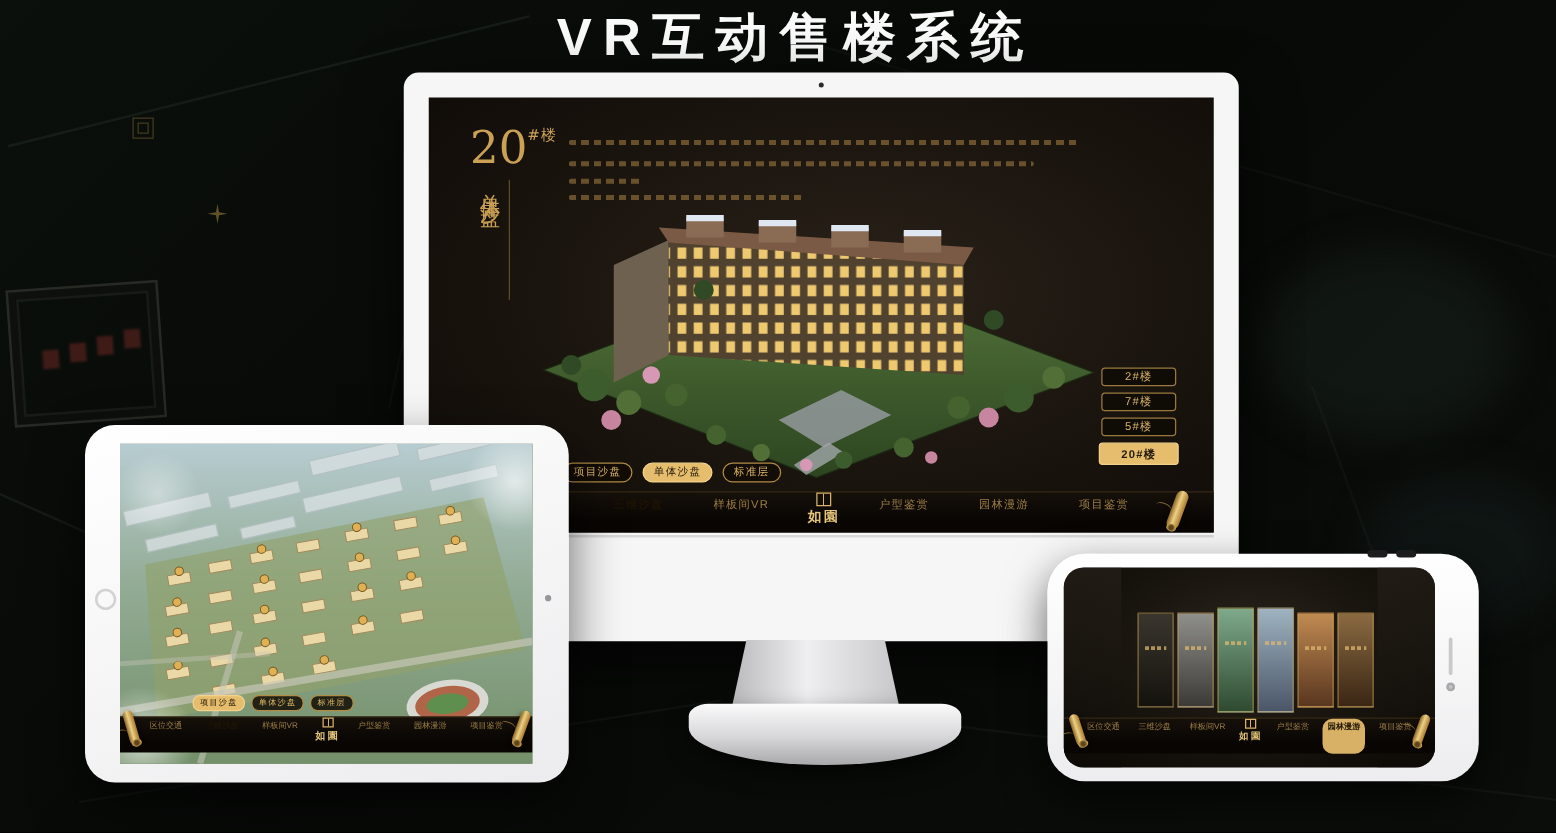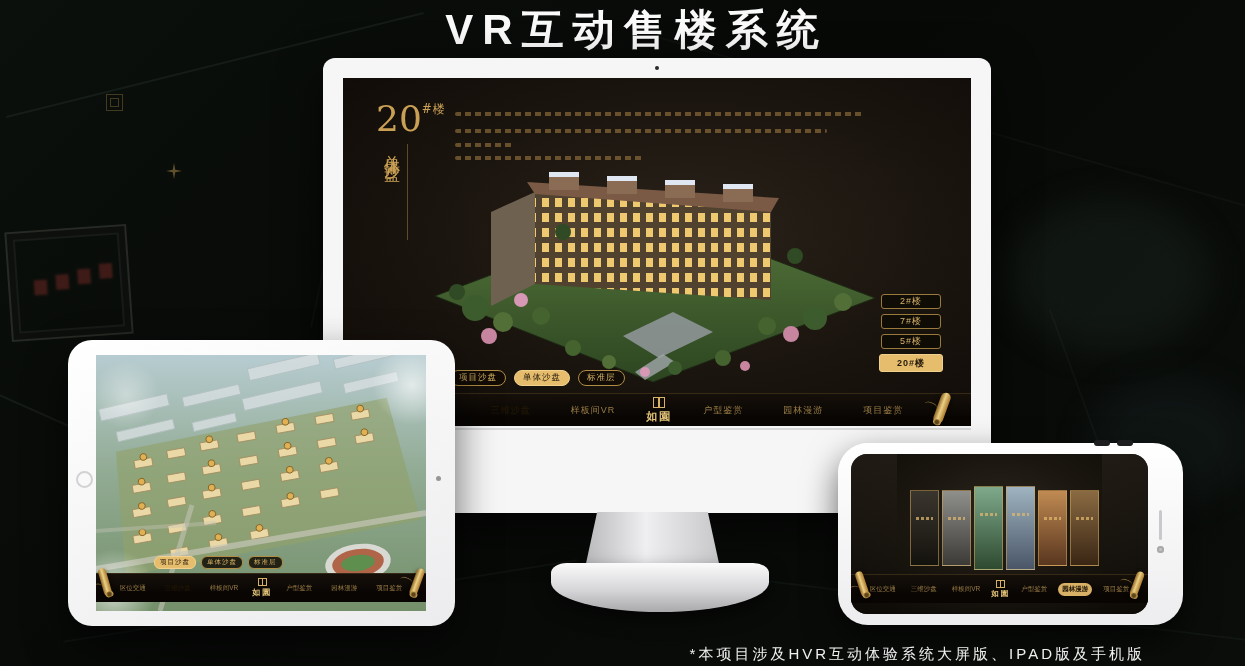--- a/index.html
+++ b/index.html
@@ -47,21 +47,21 @@
   .bld-svg{position:absolute;left:80px;top:58px;}
   .bld-buttons{position:absolute;left:536px;top:216px;display:flex;flex-direction:column;gap:5px;align-items:center;}
   .bld-btn{width:58px;height:13px;line-height:13px;text-align:center;font-size:9px;color:#d8b267;
     background:rgba(14,10,5,.85);border:1px solid #9a7a3c;border-radius:3px;letter-spacing:1px;}
   .bld-btn.sel{width:62px;height:16px;line-height:16px;background:#e6bd6d;color:#241a0c;border-color:#f0d08a;font-weight:700;}
   .subtabs{position:absolute;display:flex;gap:8px;}
   .m-subtabs{left:107px;top:292px;}
   .subtab{font-size:8.5px;color:#d9b465;background:rgba(18,12,5,.85);border:1px solid #b08c44;
     border-radius:8px;padding:1px 8px;letter-spacing:1px;}
   .subtab.sel{background:#e6bd6d;color:#241a0c;border-color:#f2d28c;}
-  .navbar{position:absolute;left:0;right:0;display:flex;align-items:center;justify-content:center;
+  .navbar{position:absolute;left:0;right:0;display:flex;justify-content:center;
     background:linear-gradient(180deg,#16100a,#080503 70%);border-top:1px solid rgba(190,150,75,.25);}
   .m-navbar{top:315px;height:33px;gap:22px;}
   .nav-item{position:relative;color:#9a7d45;letter-spacing:1px;padding:3px 9px;white-space:nowrap;}
   .m-navbar .nav-item{font-size:9px;}
   .nav-item::before{content:'';position:absolute;inset:-2px -8px;z-index:-1;
     background:rgba(40,30,15,.55);clip-path:polygon(50% 0,92% 50%,50% 100%,8% 50%);
     border:1px solid rgba(150,115,55,.0);}
   .nav-item.sel{color:#1d1405;font-weight:700;}
   .nav-item.sel::before{background:radial-gradient(circle,#e8c472 0%,#b9893c 80%);}
   .nav-logo{display:flex;flex-direction:column;align-items:center;gap:1px;color:#e3c478;}
@@ -370,14 +370,13 @@
         <div class="nav-item">户型鉴赏</div>
         <div class="nav-item sel">园林漫游</div>
         <div class="nav-item">项目鉴赏</div>
         <div class="scroll-icon p-scroll-r"></div>
       </div>
     </div>
     <div class="p-speaker"></div>
     <div class="p-cam"></div>
   </div>
 
-  <div class="footnote">*本项目涉及HVR互动体验系统大屏版、IPAD版及手机版</div>
 </div>
 
 </body></html>

